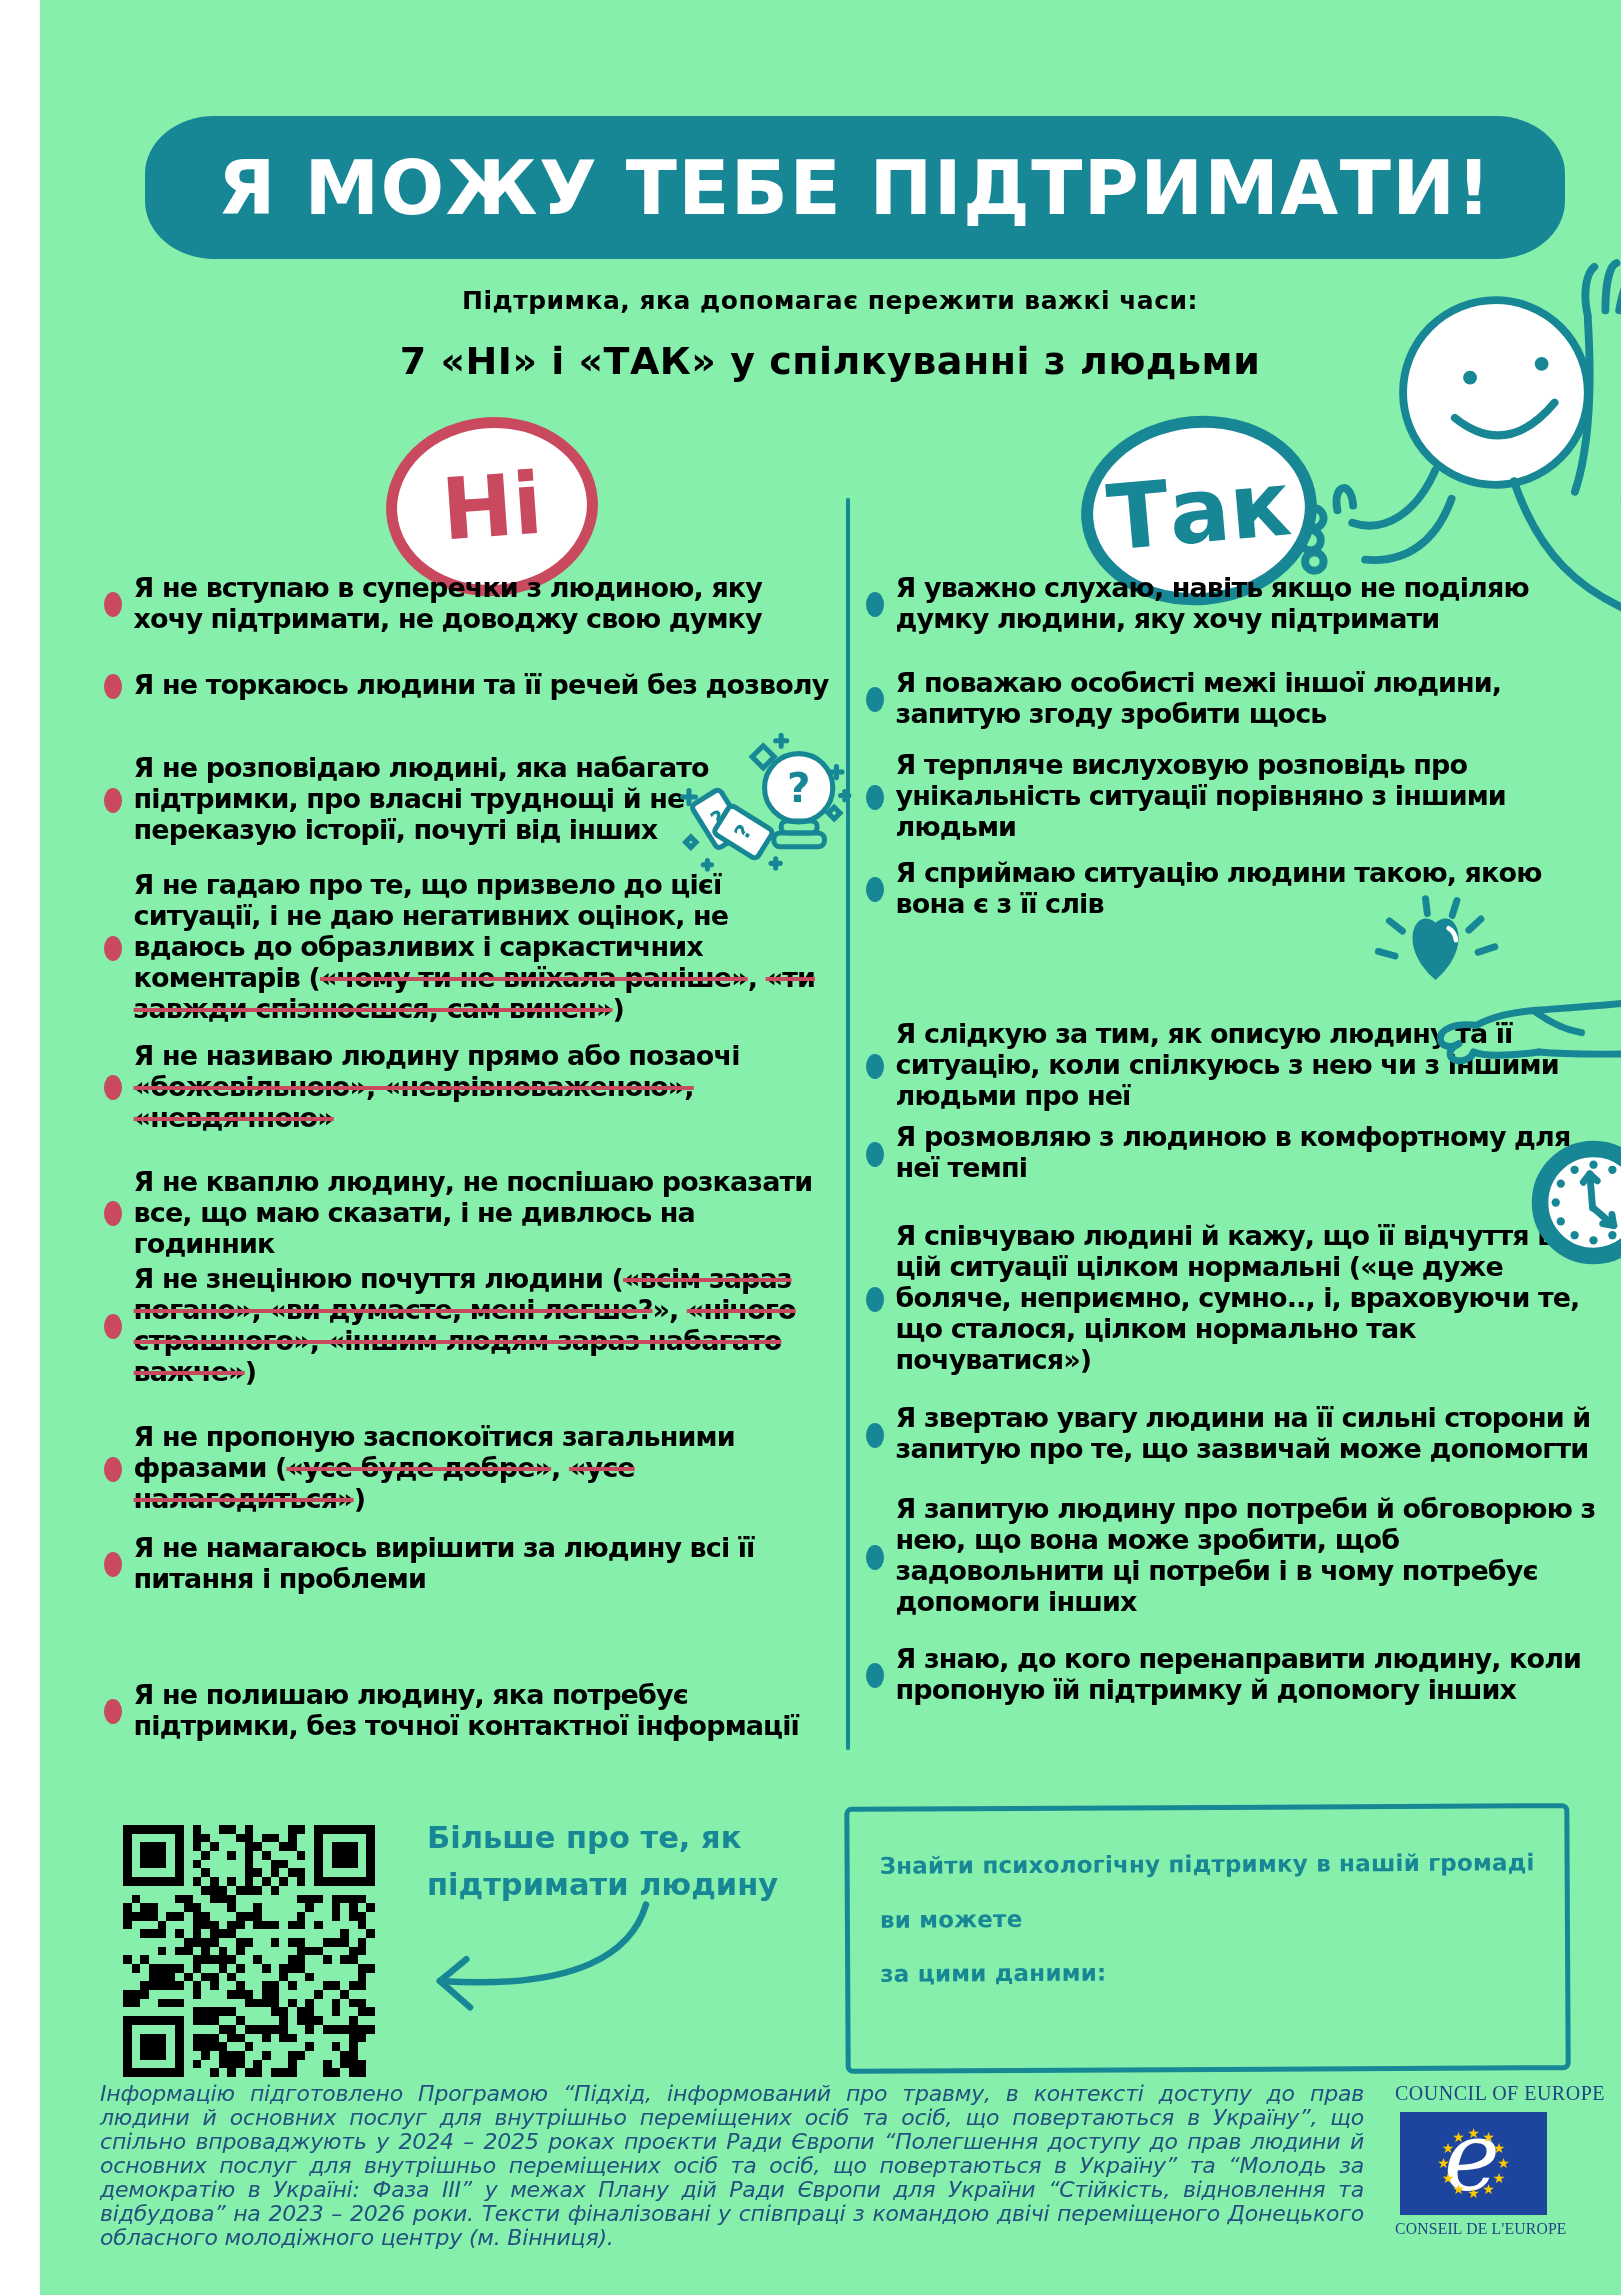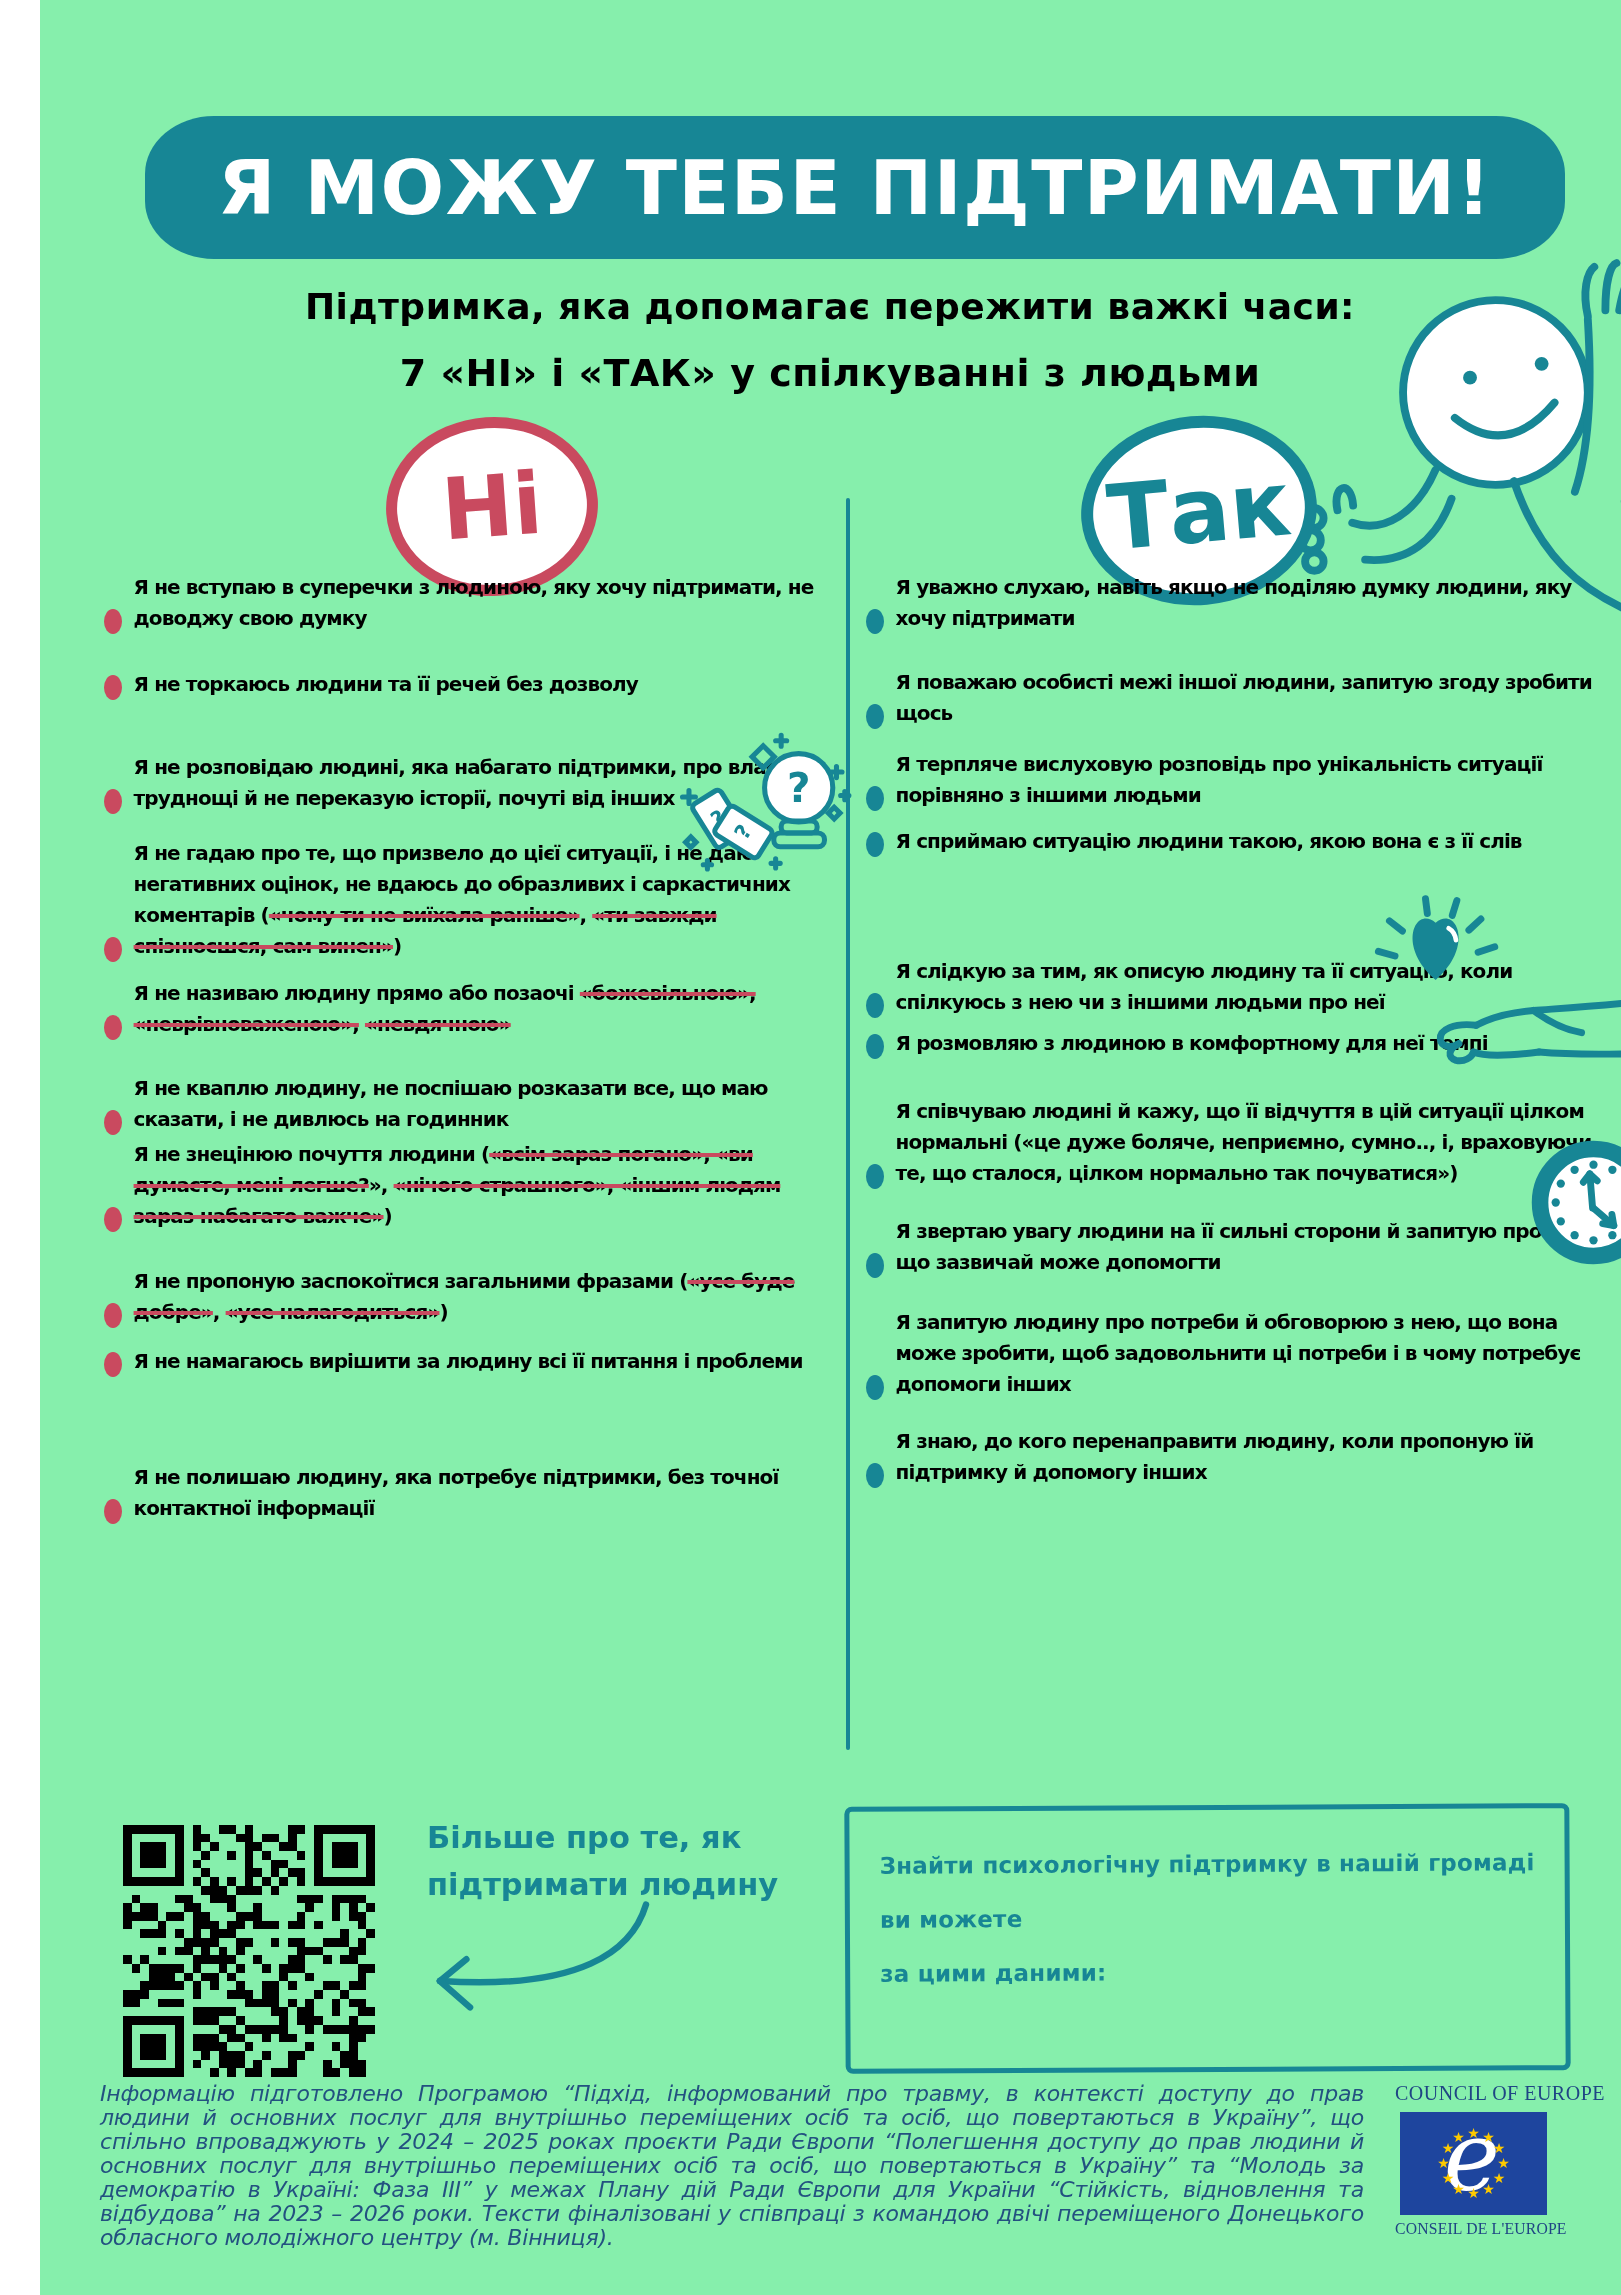--- a/index.html
+++ b/index.html
@@ -6,38 +6,38 @@
   .page{position:relative;width:1621px;height:2295px;background:#86efac;overflow:hidden;
         font-family:"DejaVu Sans","Liberation Sans",sans-serif;margin-left:40px;}
 
   
   .title-banner{position:absolute;left:105px;top:116px;width:1420px;height:143px;
     background:var(--teal);border-radius:69px/58px;display:flex;align-items:center;justify-content:center;}
   .title-banner .t{color:#fff;font-size:75px;font-weight:bold;letter-spacing:1.4px;white-space:nowrap;}
 
   
   .subtitle{position:absolute;left:92px;top:286px;width:1396px;text-align:center;color:#000;}
-  .subtitle .l1{font-size:36px;font-weight:bold;letter-spacing:0.5px;}
+  .subtitle .l1{font-size:25px;font-weight:bold;letter-spacing:0.5px;}
   .subtitle .l2{font-size:38px;font-weight:bold;letter-spacing:0.5px;margin-top:24px;}
 
   
   .badge{position:absolute;display:flex;align-items:center;justify-content:center;border-style:solid;border-radius:50%;background:#fff;}
   .badge-no{left:346px;top:417px;width:190px;height:157px;border-width:11px;border-color:var(--red);transform:rotate(-4deg);}
   .badge-no .bt{color:var(--red);font-size:85px;font-weight:bold;}
   .badge-yes{left:1041px;top:416px;width:212px;height:165px;border-width:12.5px;border-color:var(--teal);transform:rotate(-5deg);}
   .badge-yes .bt{color:var(--teal);font-size:90px;font-weight:bold;}
 
   
   .divider{position:absolute;left:806px;top:498px;width:4.2px;height:1252px;background:var(--teal);border-radius:2.3px;}
 
   
   ul.col{position:absolute;margin:0;padding:0;list-style:none;}
   #no-list{left:64px;top:572px;width:733px;}
   #yes-list{left:826px;top:572px;width:730px;}
-  ul.col li{display:flex;align-items:flex-end;font-size:20px;line-height:31px;font-weight:bold;letter-spacing:-0.9px;color:#000;}
+  ul.col li{display:flex;align-items:center;font-size:27px;line-height:31px;font-weight:bold;letter-spacing:-0.9px;color:#000;}
   .bullet{flex:0 0 auto;width:17.6px;height:25px;border-radius:50%;margin:3.2px 12px 0 0;}
   .bullet.red{background:var(--red);}
   .bullet.teal{background:var(--teal);}
   .strike{text-decoration:line-through;text-decoration-color:var(--red);text-decoration-thickness:3.7px;}
   #no-list li:nth-child(1){margin-bottom:35px}
   #no-list li:nth-child(2){margin-bottom:52px}
   #no-list li:nth-child(3){margin-bottom:24px}
   #no-list li:nth-child(4){margin-bottom:15.7px}
   #no-list li:nth-child(5){margin-bottom:33px}
   #no-list li:nth-child(6){margin-bottom:4.6px}

